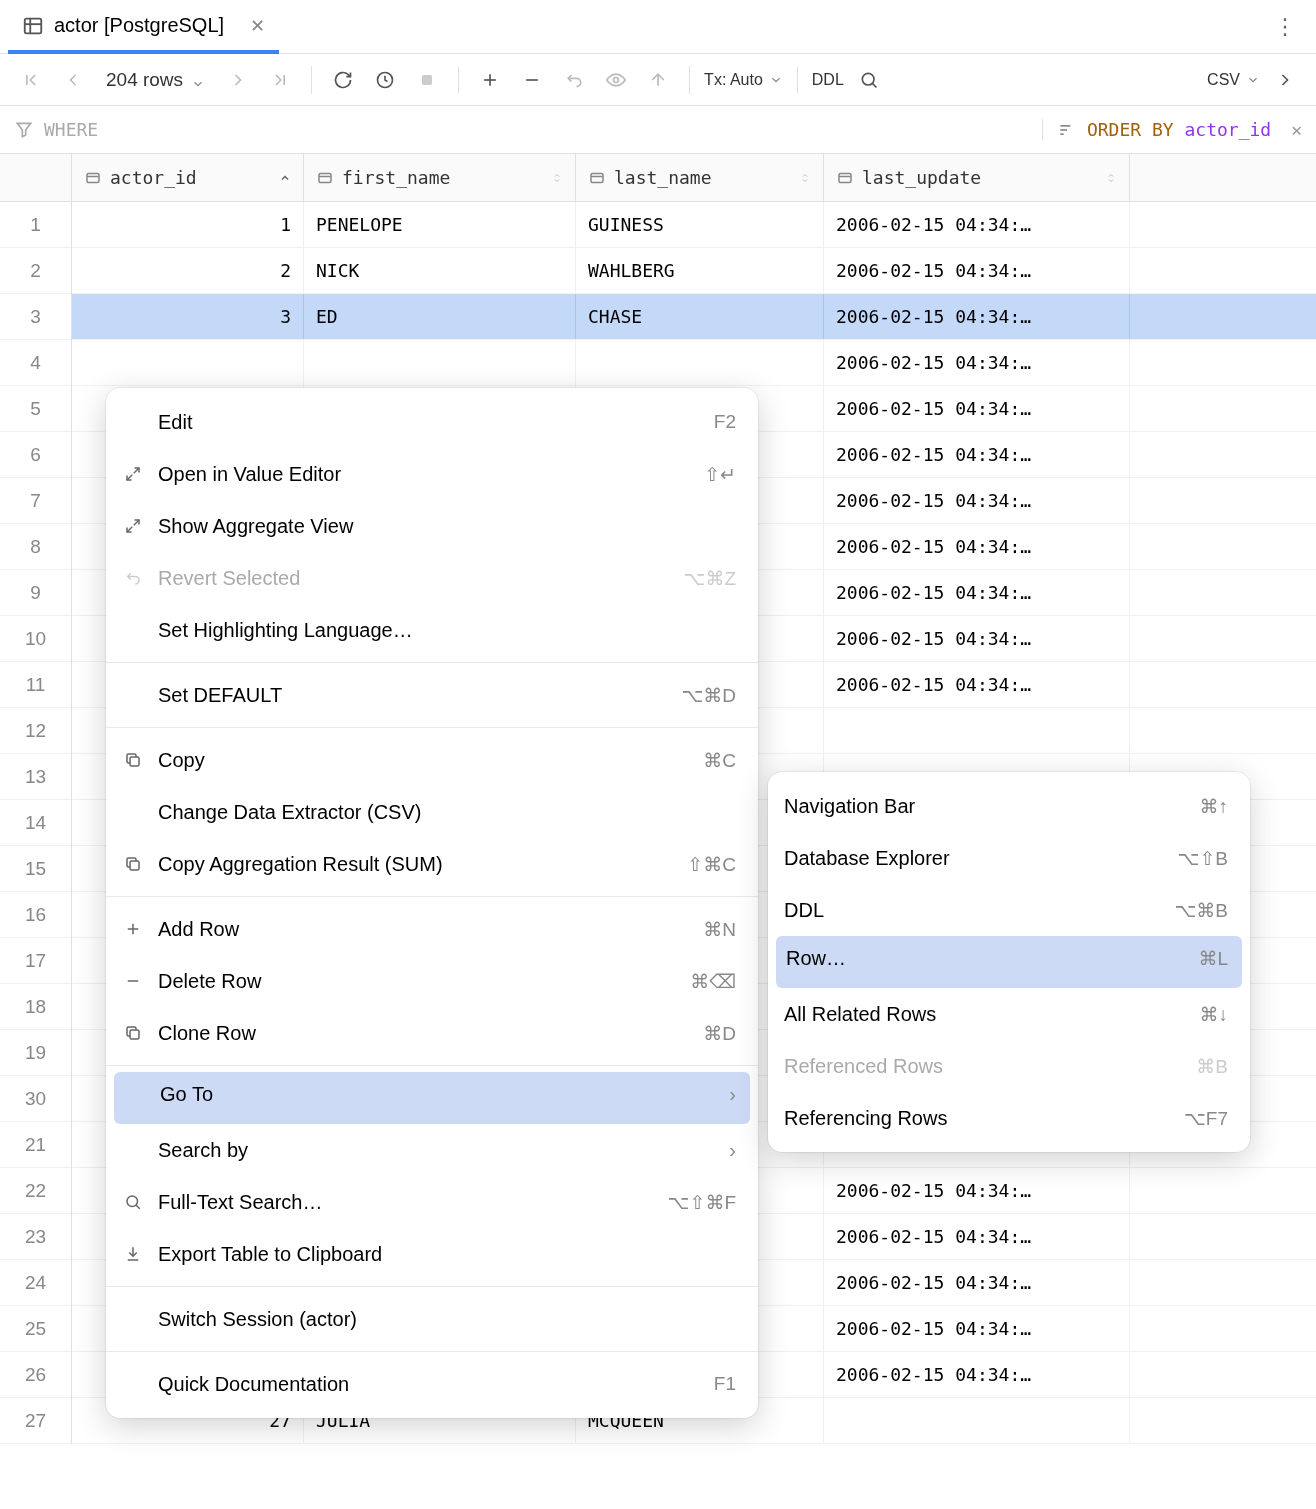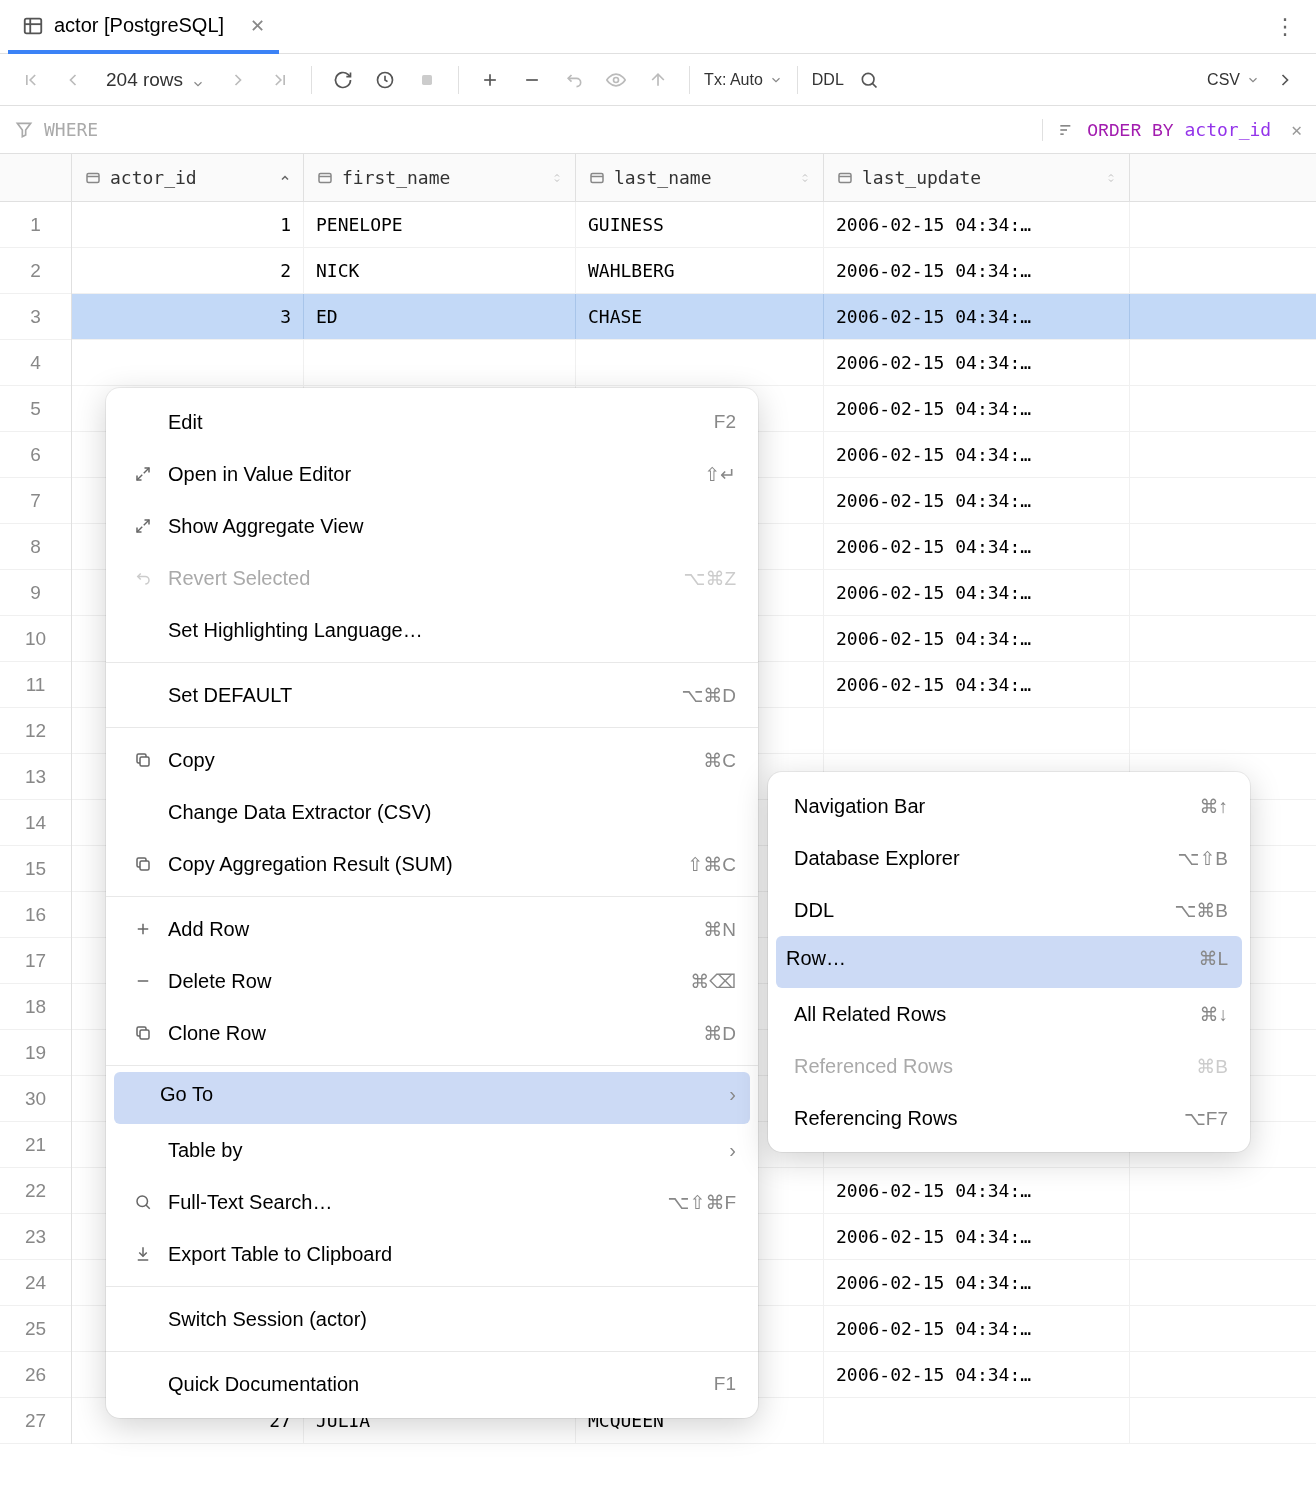--- a/index.html
+++ b/index.html
@@ -58,21 +58,21 @@
 
 .filterbar {
   display: flex;
   align-items: center;
   height: 48px;
   border-bottom: 1px solid #e0e0e0;
 }
 .where-section { display: flex; align-items: center; gap: 10px; padding: 0 14px; flex: 1; color: #aaa; }
 .order-section { display: flex; align-items: center; gap: 10px; padding: 0 14px; border-left: 1px solid #e0e0e0; }
 .order-section .close { color: #999; margin-left: 10px; cursor: pointer; }
-.kw-order { color: #a21caf; font-family: Liberation Mono, monospace; }
+.kw-order { color: #a16207; }
 .kw-col { color: #9333ea; }
 
 
 .grid { display: flex; }
 .rownums { width: 72px; border-right: 1px solid #e0e0e0; }
 .rownum-hdr { height: 48px; border-bottom: 1px solid #e0e0e0; background: #fafafa; }
 .rownum { height: 46px; display: flex; align-items: center; justify-content: center; color: #888; font-size: 19px; border-bottom: 1px solid #f0f0f0; }
 
 .datacols { flex: 1; overflow: hidden; }
 .colheaders { display: flex; height: 48px; background: #fafafa; border-bottom: 1px solid #e0e0e0; }
@@ -99,21 +99,21 @@
   box-shadow: 0 8px 32px rgba(0,0,0,0.18), 0 0 0 1px rgba(0,0,0,0.06);
   padding: 8px 0;
   z-index: 100;
 }
 .ctx-main { left: 106px; top: 388px; width: 652px; }
 .ctx-sub { left: 768px; top: 772px; width: 482px; }
 .mitem {
   display: flex;
   align-items: center;
   height: 52px;
-  padding: 0 22px 0 26px;
+  padding: 0 22px 0 16px;
   gap: 14px;
   cursor: pointer;
   color: #000;
   font-size: 20px;
 }
 .mitem.disabled { color: #aaa; justify-content: flex-end; }
 .mitem.highlight { background: #ccdaf5; border-radius: 6px; margin: 0 8px; padding: 0 14px 8px 10px; }
 .mitem .micon { width: 22px; height: 22px; display: flex; align-items: center; justify-content: center; color: #666; }
 .mitem.disabled .micon { color: #ccc; }
 .mitem .micon-spacer { width: 22px; }
@@ -627,21 +627,21 @@
     <span class="mshortcut">⌘D</span>
   </div>
   <div class="msep"></div>
   <div class="mitem highlight">
     <span class="micon-spacer"></span>
     <span class="mlabel">Go To</span>
     <span class="marrow">›</span>
   </div>
   <div class="mitem">
     <span class="micon-spacer"></span>
-    <span class="mlabel">Table by</span>
+    <span class="mlabel">Search by</span>
     <span class="marrow">›</span>
   </div>
   <div class="mitem">
     <span class="micon">
         <svg viewBox="0 0 24 24" width="18" height="18" fill="none" stroke="currentColor" stroke-width="2">
           <circle cx="11" cy="11" r="7"></circle>
           <line x1="21" y1="21" x2="16" y2="16"></line>
         </svg>
       </span>
     <span class="mlabel">Full-Text Search…</span>

